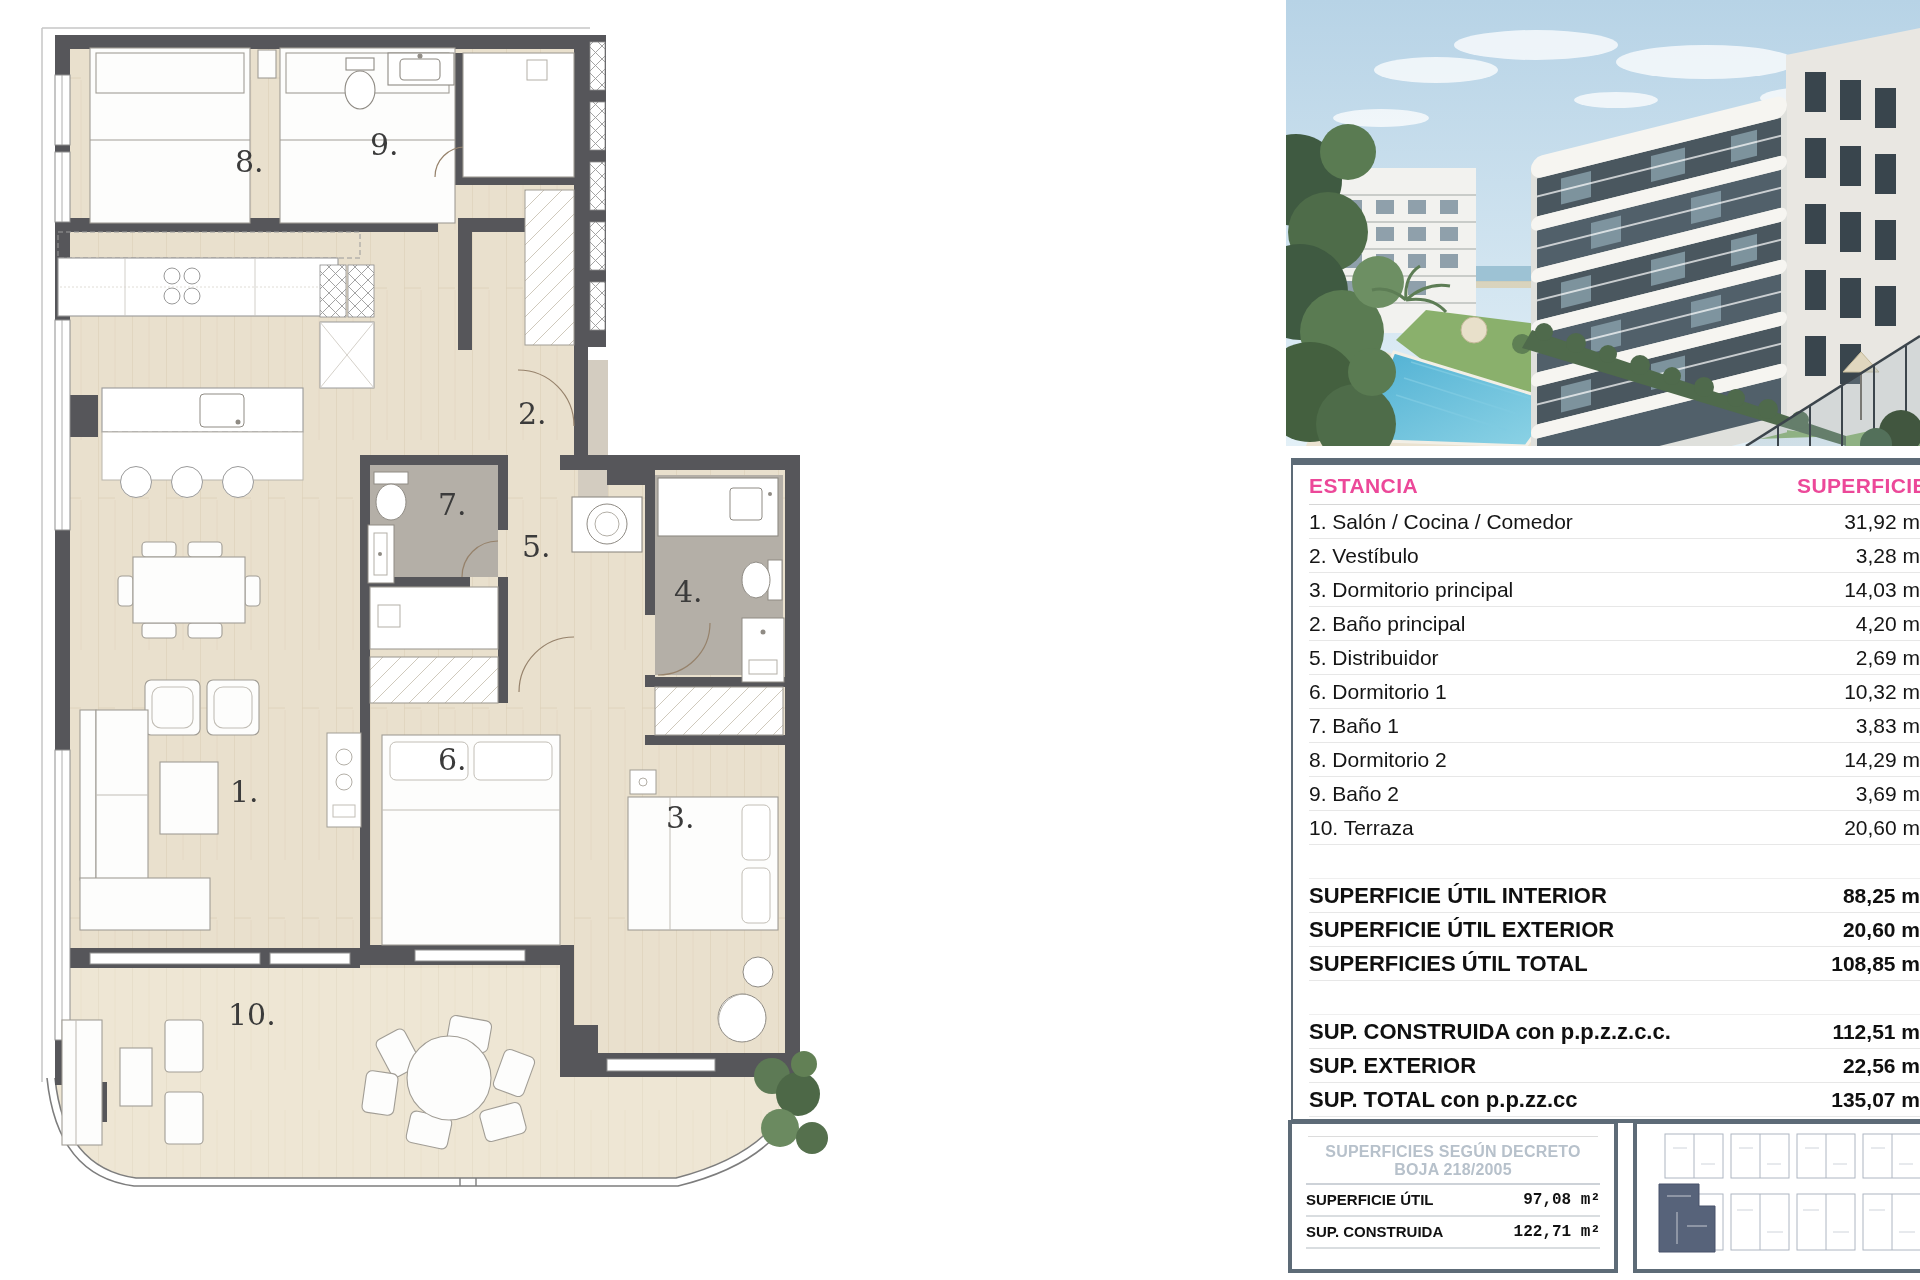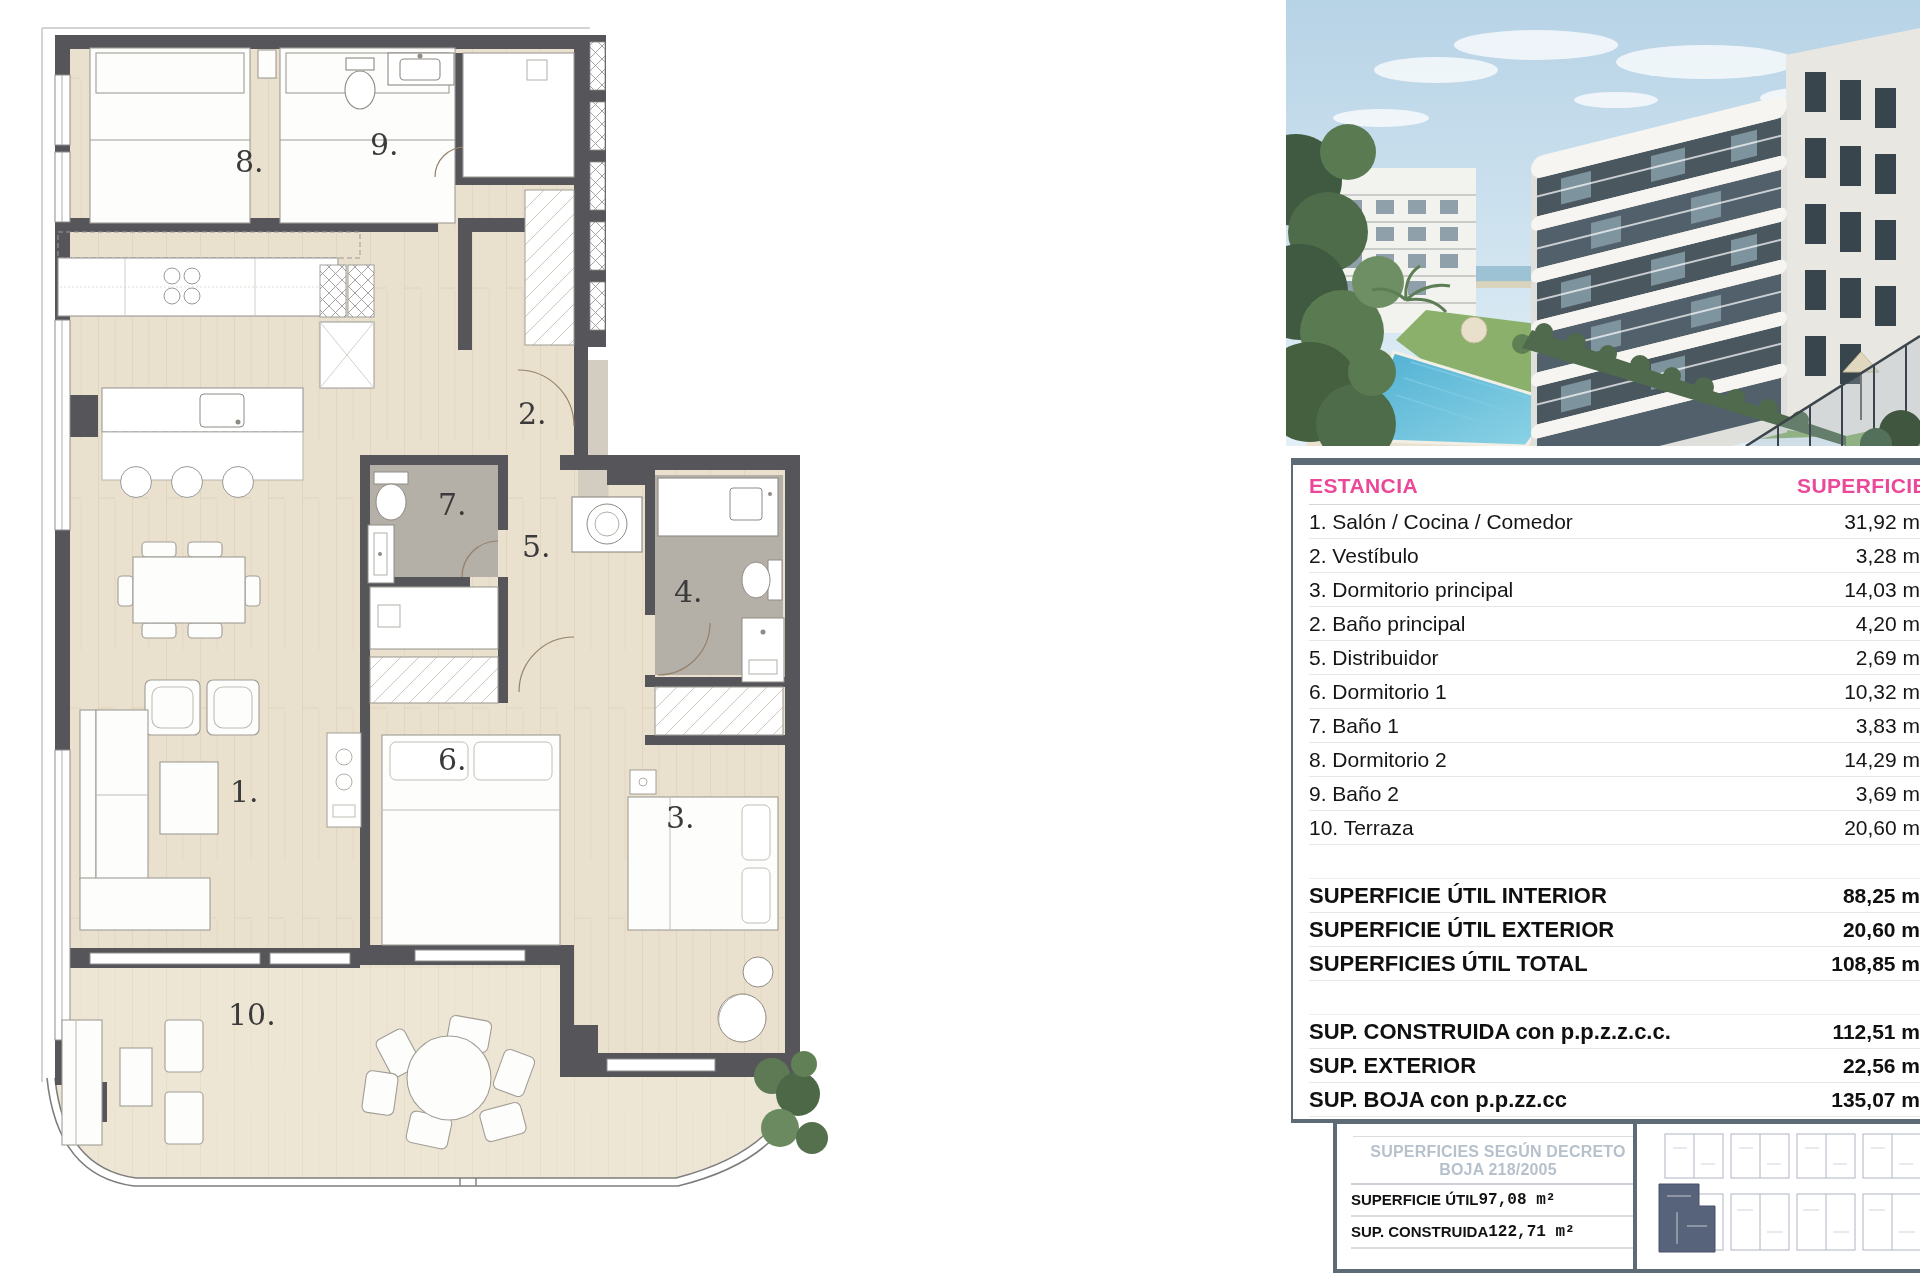--- a/index.html
+++ b/index.html
@@ -18,25 +18,25 @@
   .t-head span{font-size:21px;font-weight:bold;color:#ec4899;letter-spacing:.4px;}
   .t-row{display:flex;justify-content:space-between;height:33px;line-height:33px;
       border-bottom:1px solid #e7e7e7;padding-right:38px;}
   .t-row .lbl{font-size:21px;color:#151515;}
   .t-row .val{font-size:21px;color:#151515;white-space:nowrap;}
   .t-row.total .lbl{font-size:22px;font-weight:bold;color:#101010;}
   .t-row.total .val{font-size:21px;font-weight:bold;color:#101010;}
   .t-row.blank{border-bottom:1px solid #efefef;}
   
   #decree-box{position:absolute;left:1288px;top:1120px;width:330px;height:153px;
-      border:4px solid #5d6b77;background:#fff;box-sizing:border-box;padding:8px 14px 0 14px;margin-left:45px;}
+      border:4px solid #5d6b77;background:#fff;box-sizing:border-box;padding:8px 14px 0 14px;}
   #decree-box .topline{height:1px;background:#dcdcdc;margin:4px 2px 6px 2px;}
   #decree-box .title{font-size:16px;font-weight:bold;color:#b7c1cb;text-align:center;
       letter-spacing:.2px;padding-bottom:4px;border-bottom:2px solid #cdd2d8;}
-  .d-row{display:flex;height:30px;line-height:30px;
+  .d-row{display:flex;justify-content:space-between;height:30px;line-height:30px;
       border-bottom:2px solid #d9dde0;}
   .d-row .lbl{font-size:15px;font-weight:bold;color:#111;}
   .d-row .val{font-size:16px;font-weight:bold;color:#111;font-family:Liberation Mono, monospace;}
   
   #keyplan-box{position:absolute;left:1633px;top:1120px;width:330px;height:153px;
       border:4px solid #5d6b77;background:#fff;box-sizing:border-box;}
 </style>
 </head>
 <body>
 
@@ -569,21 +569,21 @@
     <div class="t-row blank"></div>
     <div class="t-row total">
         <span class="lbl">SUP. CONSTRUIDA con p.p.z.z.c.c.</span>
         <span class="val">112,51 m²</span>
       </div>
     <div class="t-row total">
         <span class="lbl">SUP. EXTERIOR</span>
         <span class="val">22,56 m²</span>
       </div>
     <div class="t-row total">
-        <span class="lbl">SUP. BOJA con p.p.zz.cc</span>
+        <span class="lbl">SUP. TOTAL con p.p.zz.cc</span>
         <span class="val">135,07 m²</span>
       </div>
   </div>
 
   <div id="decree-box">
     <div class="topline"></div>
     <div class="title">SUPERFICIES SEGÚN DECRETO BOJA 218/2005</div>
     <div class="d-row">
       <span class="lbl">SUPERFICIE ÚTIL</span>
       <span class="val">97,08 m²</span>

